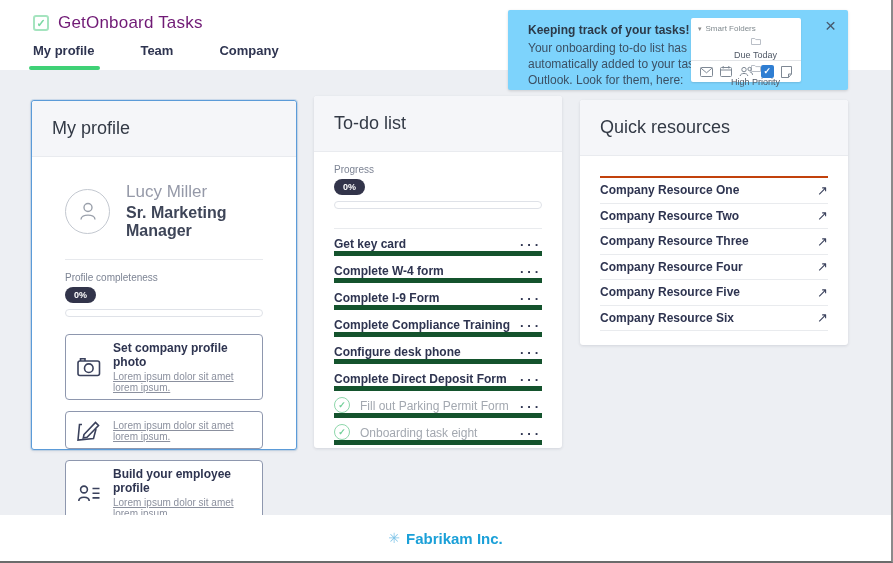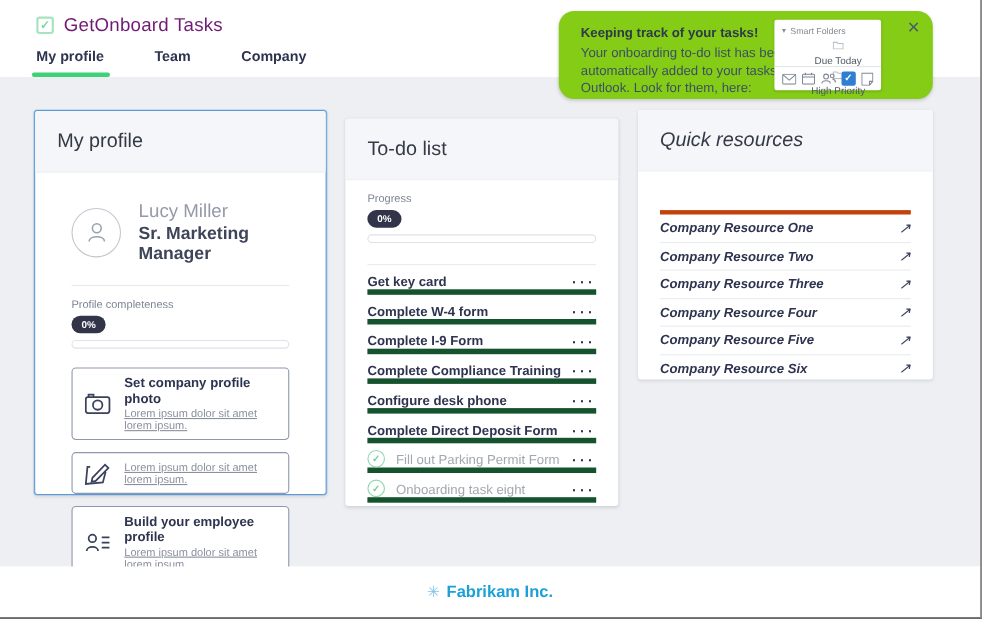--- a/index.html
+++ b/index.html
@@ -17,40 +17,40 @@
   .tab-bar { position:absolute; left:33px; bottom:0; display:flex; gap:46px; }
   .tab { font-size:13px; font-weight:bold; color:#2e3450; padding-bottom:12px; position:relative; cursor:pointer; }
   .tab.active::after { content:""; position:absolute; left:-4px; right:-6px; bottom:0;
                        height:4px; background:#3fd176; border-radius:2px; }
 
   
   .content { position:absolute; left:0; top:70px; width:100%; height:445px; background:#edeff3; }
 
   
   .toast { position:absolute; left:508px; top:10px; width:340px; height:80px;
-           background:#84cc16; border-radius:14px; box-shadow:0 1px 3px rgba(0,0,0,.15); }
+           background:#7dd3fc; border-radius:2px; box-shadow:0 1px 3px rgba(0,0,0,.15); }
   .toast-title { position:absolute; left:20px; top:13px; font-size:12px; font-weight:bold; color:#2c3a49; }
   .toast-body { position:absolute; left:20px; top:30px; width:194px; font-size:12px; line-height:16px; color:#3c5064; }
-  .toast-panel { position:absolute; left:196px; top:8px; width:97px; height:64px; background:#fff;
+  .toast-panel { position:absolute; left:183px; top:8px; width:110px; height:64px; background:#fff;
                  border-radius:2px; box-shadow:0 1px 2px rgba(0,0,0,.12); }
   .panel-header { display:flex; align-items:center; gap:4px; margin:6px 0 0 7px; font-size:8px; color:#808a8f; }
   .collapse-tri { font-size:7px; color:#8a8a8a; line-height:1; }
   .panel-item { display:flex; align-items:center; gap:5px; margin:4px 0 0 19px; font-size:9px; color:#4f5866;flex-direction:column; }
   .panel-icons { position:absolute; bottom:0; left:0; right:0; height:22px; border-top:1px solid #e3e5e8;
                  display:flex; align-items:center; justify-content:space-around; padding:0 5px; }
   .tasks-chip { width:13px; height:13px; background:#2f7ed2; border-radius:2px; color:#fff;
                 font-size:9px; line-height:13px; text-align:center; font-weight:bold; }
   .toast-close { position:absolute; right:12px; top:5px; font-size:19px; color:#47596d; cursor:pointer; }
 
   
   .card { position:absolute; background:#fff; border-radius:3px; box-shadow:0 1px 3px rgba(50,60,80,.14); }
   #profile-card { left:31px; top:100px; width:266px; height:350px;
                   border:1px solid #5b9bd8; box-shadow:0 0 0 1px rgba(91,155,216,.22), 0 1px 3px rgba(50,60,80,.12); }
-  #todo-card { left:314px; top:108px; width:248px; height:352px; }
-  #resources-card { left:580px; top:100px; width:268px; height:245px;font-style:italic; }
+  #todo-card { left:314px; top:96px; width:248px; height:352px; }
+  #resources-card { left:580px; top:100px; width:268px; height:245px; }
   .card-header { height:56px; background:#f5f6f9; border-bottom:1px solid #e9ebef; border-radius:3px 3px 0 0;
                  display:flex; align-items:center; padding-left:20px; font-size:18px; color:#333a46; }
 
   
   .profile-body { padding:0 33px; }
   .identity { display:flex; align-items:center; margin-top:25px; }
   .avatar { width:45px; height:45px; border:1px solid #c3c8d0; border-radius:50%; flex:none;
             display:flex; align-items:center; justify-content:center; }
   .identity-text { margin-left:16px; }
   .person-name { font-size:17px; color:#9599a8; }
@@ -76,21 +76,21 @@
   .task-row { height:27px; display:flex; align-items:flex-end; border-bottom:5px solid #14532d; }
   .task-label { font-size:12px; font-weight:bold; color:#2e3450; flex:1; }
   .task-row.done .task-label { color:#a3a8b0; font-weight:normal; }
   .done-icon { display:none; width:16px; height:16px; border:1.5px solid #8ed7ab; border-radius:50%;
                color:#6fcf97; font-size:9px; line-height:14px; text-align:center; font-weight:bold;
                flex:none; margin-right:10px; }
   .task-row.done .done-icon { display:block; }
   .more-btn { font-size:13px; font-weight:bold; color:#2e3450; letter-spacing:3px; cursor:pointer; line-height:1; }
 
   
-  .resource-list { margin:35px 20px 0; border-top:4px solid #c2410c; }
+  .resource-list { margin:20px 20px 0; border-top:2px solid #c2410c; }
   .resource-row { height:25.5px; display:flex; align-items:center; justify-content:space-between;
                   border-bottom:1px solid #e9ebee; cursor:pointer; }
   .resource-label { font-size:12px; font-weight:bold; color:#2e3450; }
   .ext-icon { font-size:13px; color:#3a415c; }
 
   
   .footer { position:absolute; left:0; top:515px; width:100%; height:46px; background:#fff;
             display:flex; align-items:center; justify-content:center; gap:6px; }
   .footer-mark { color:#7fc4e8; font-size:14px; }
   .footer-brand { color:#1ba0d8; font-size:15px; font-weight:bold; }

